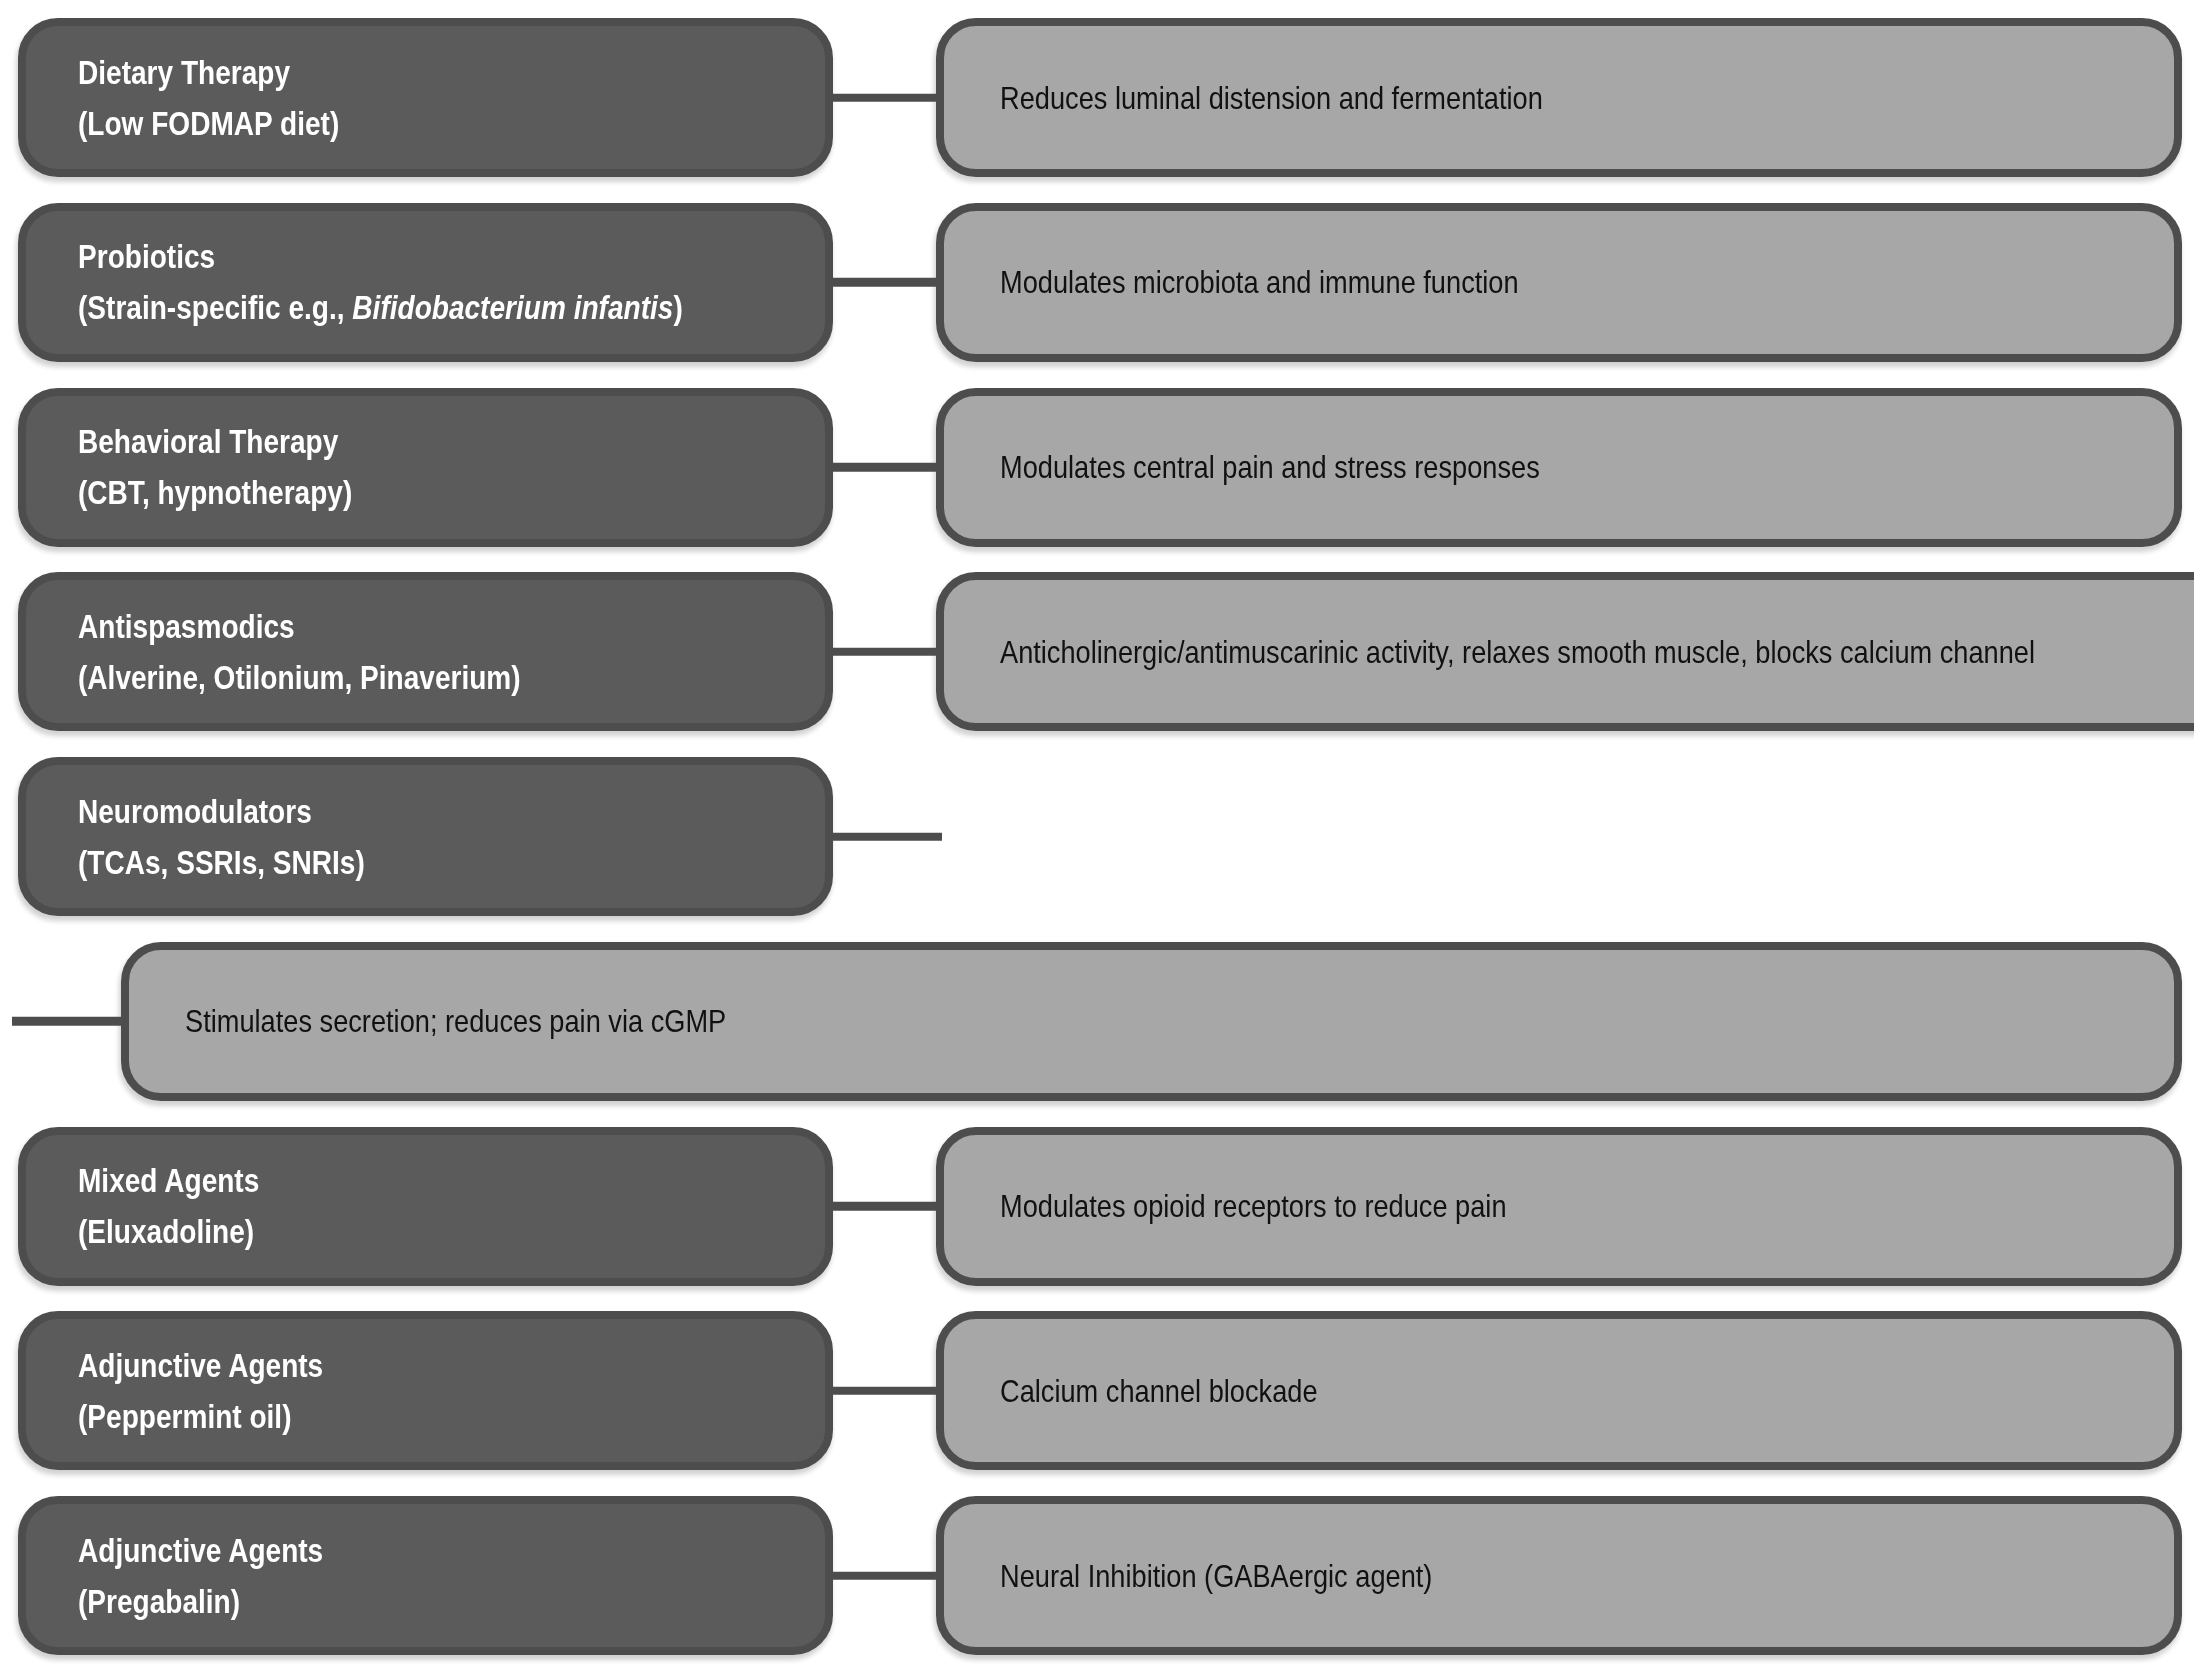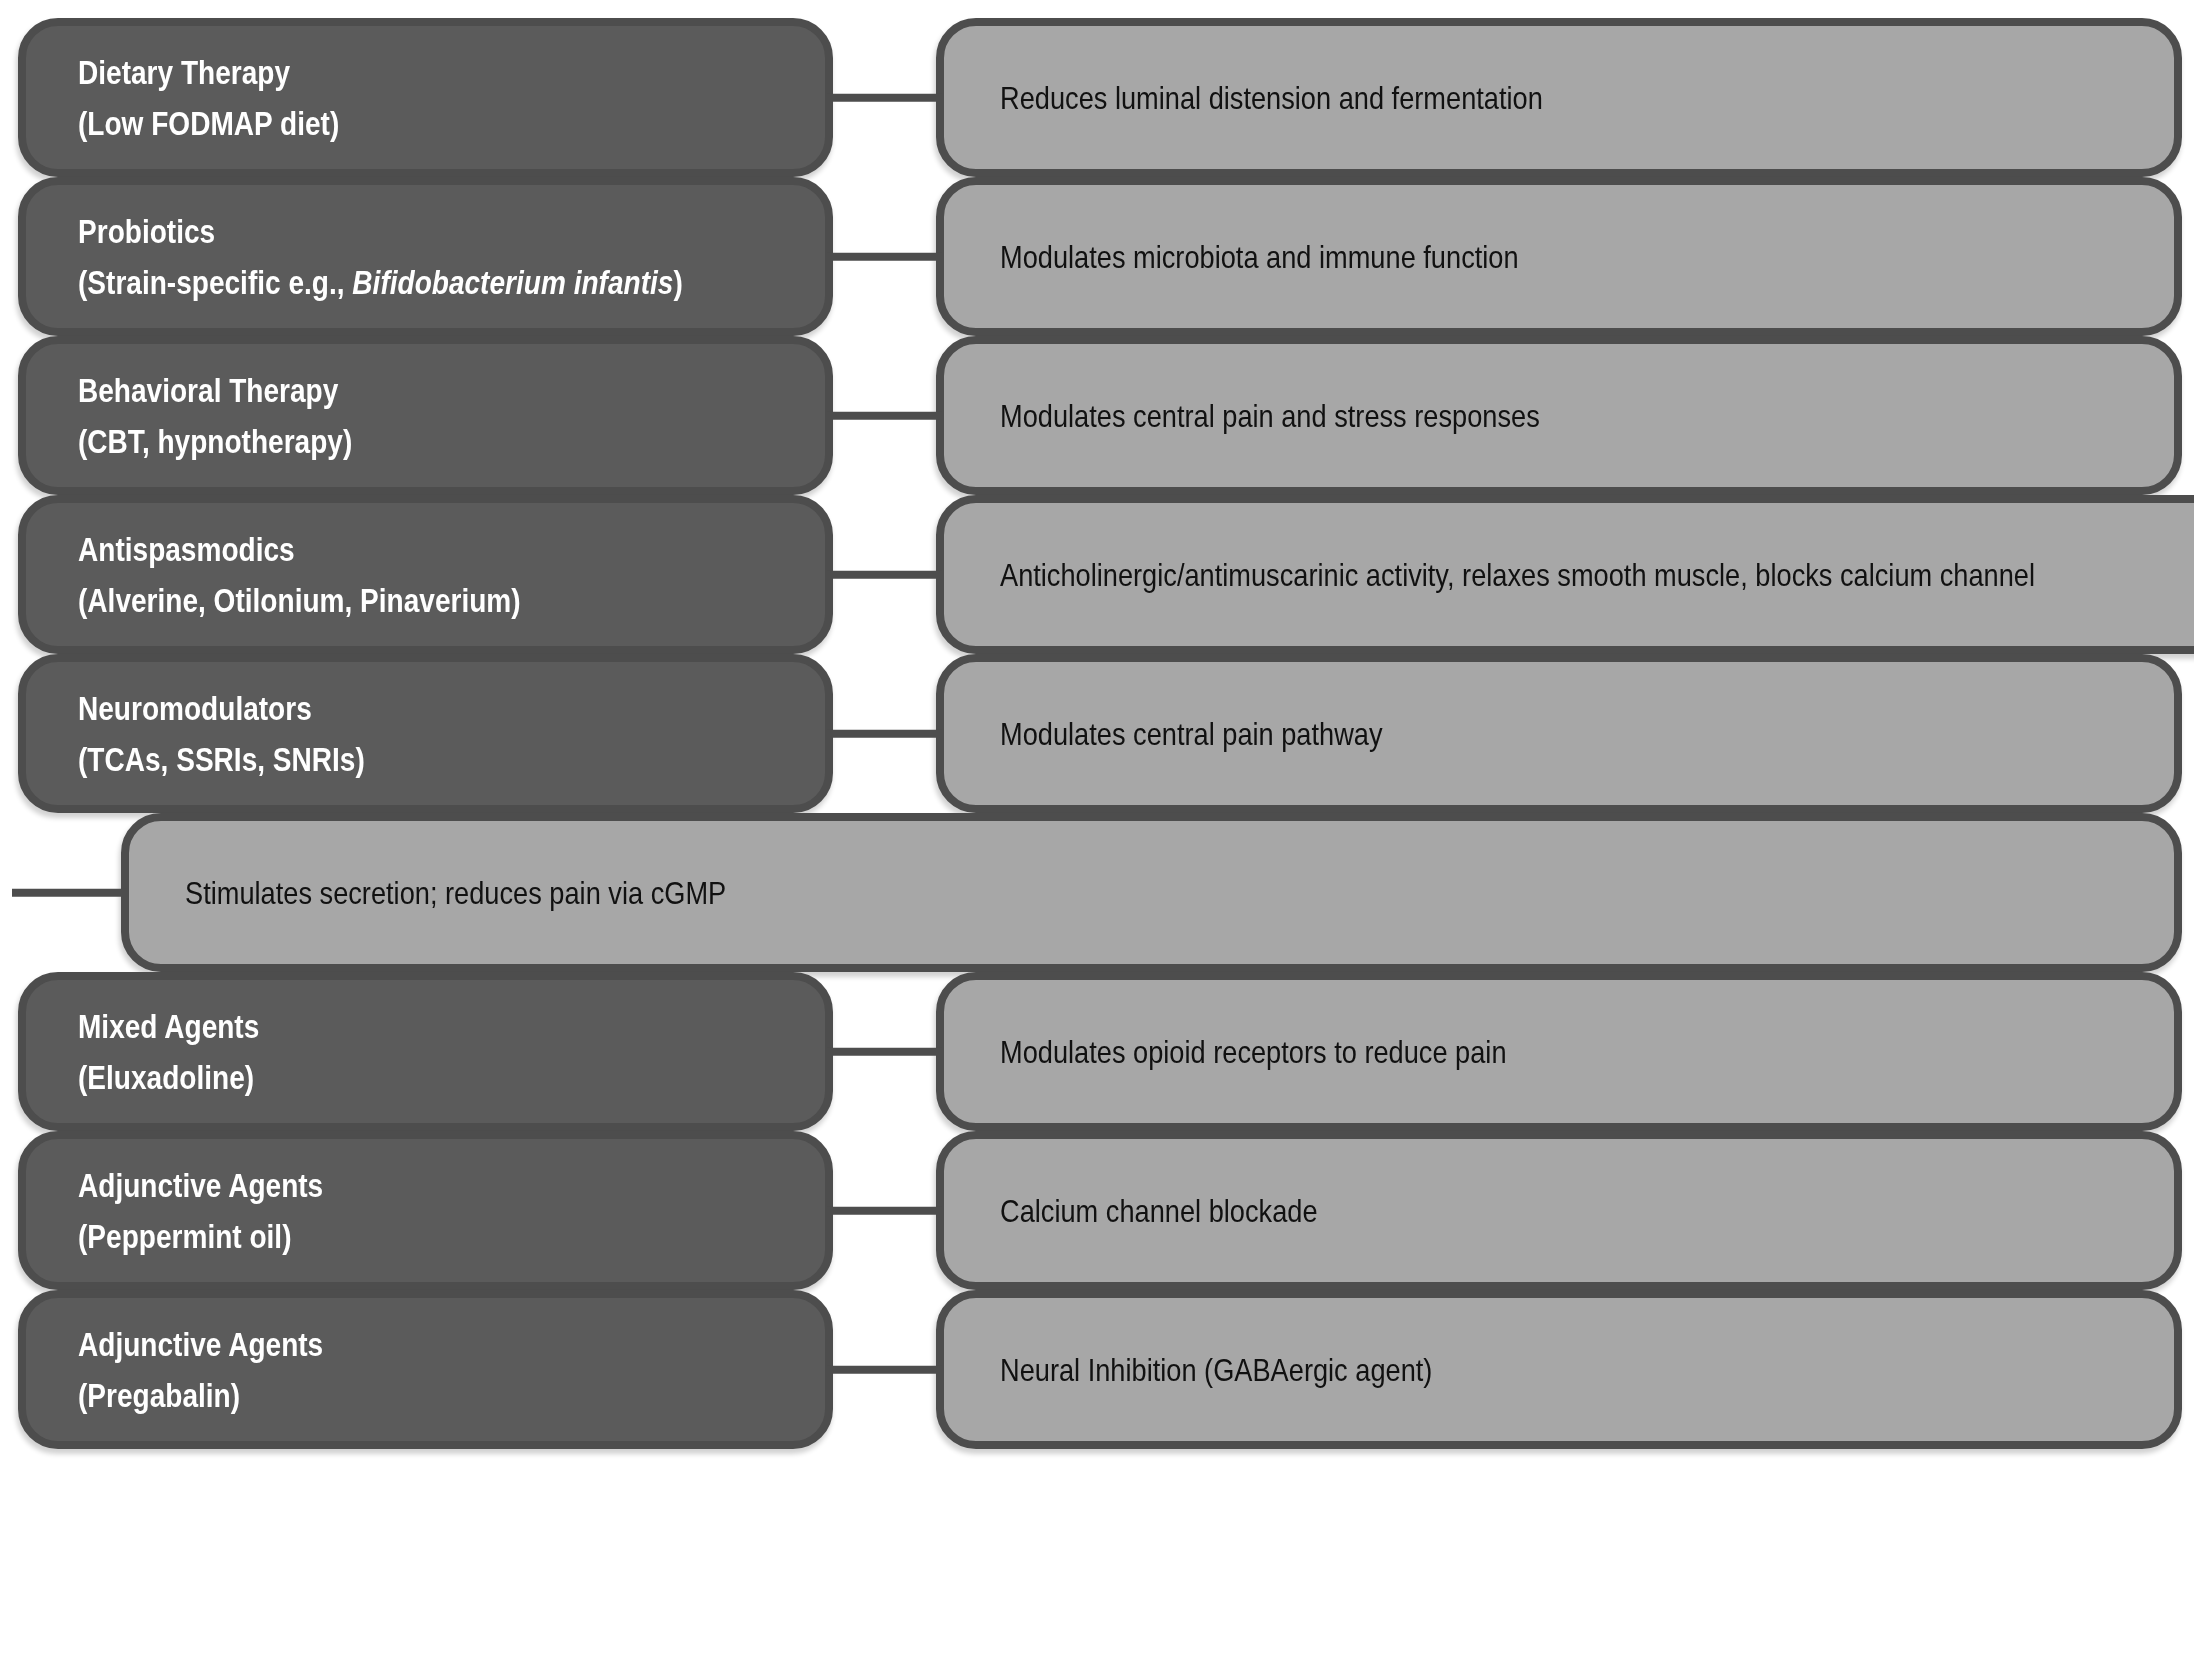--- a/index.html
+++ b/index.html
@@ -4,20 +4,21 @@
 <style>
   html, body { margin: 0; padding: 0; background: #ffffff; }
 
   .canvas {
     width: 2194px;
     height: 1673px;
     box-sizing: border-box;
     padding: 18px 12px 18px 18px;
     display: flex;
     flex-direction: column;
+    justify-content: space-between;
     background: var(--background, #ffffff);
     font-family: "Liberation Sans", sans-serif;
   }
 
   .row {
     display: flex;
     align-items: stretch;
     height: 159px;
   }
 
@@ -133,23 +134,20 @@
       <div class="mechanism-line">Anticholinergic/antimuscarinic activity, relaxes smooth muscle, blocks calcium channel</div>
     </div>
   </div>
 
   <div class="row">
     <div class="left-box">
       <div class="therapy-line">Neuromodulators</div>
       <div class="therapy-line"><span>(TCAs, SSRIs, SNRIs)</span><span class="it"></span><span></span></div>
     </div>
     <div class="connector"></div>
-    <div class="right-box">
-      <div class="mechanism-line">Modulates central pain pathway</div>
-    </div>
   </div>
 
   <div class="row">
     <div class="connector"></div>
     <div class="right-box">
       <div class="mechanism-line">Stimulates secretion; reduces pain via cGMP</div>
     </div>
   </div>
 
   <div class="row">

